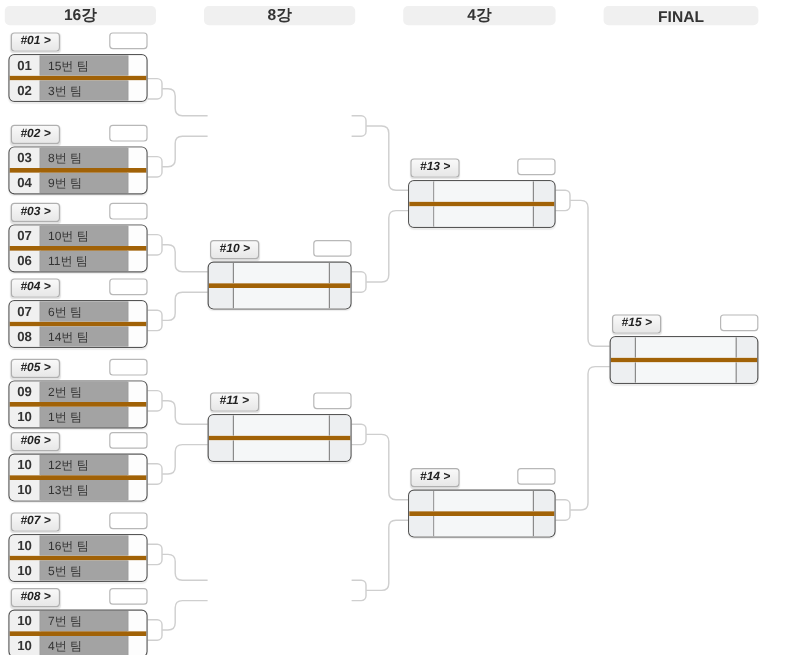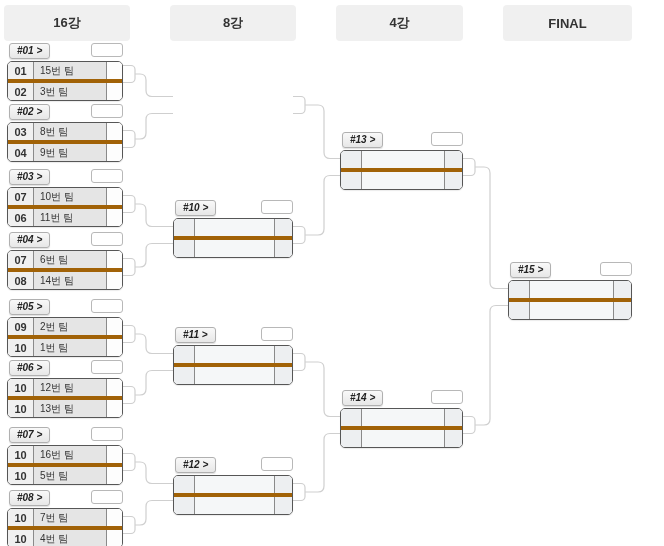--- a/index.html
+++ b/index.html
@@ -1,37 +1,37 @@
 <!DOCTYPE html>
 <html><head>
 <meta charset="utf-8">
 <style>
   html,body{margin:0;padding:0;background:#fff;}
   #app{position:relative;width:664px;height:546px;background:#fff;overflow:hidden;
        font-family:"Liberation Sans","DejaVu Sans",sans-serif;}
   #wires{position:absolute;left:0;top:0;z-index:0;}
-  .rhdr{position:absolute;top:5px;height:36px;background:#f0f0f0;border-radius:4px;
+  .rhdr{position:absolute;top:5px;height:16px;background:#f0f0f0;border-radius:4px;
         display:flex;align-items:center;justify-content:center;
         font-weight:bold;font-size:13px;color:#333;z-index:1;}
   .match{position:absolute;z-index:2;}
   .mhead{position:relative;height:16px;margin-bottom:2px;}
   .pill{position:absolute;left:2px;top:0;display:inline-block;padding:1px 7px 2px;
         background:linear-gradient(#f9f9f9,#e7e7e7);border:1px solid #b0b0b0;border-radius:3px;
         font-style:italic;font-weight:bold;font-size:10px;line-height:11px;color:#222;
         box-shadow:0 1px 1px rgba(0,0,0,.12);cursor:pointer;white-space:nowrap;}
   .obox{position:absolute;right:0;top:0;width:30px;height:12px;border:1px solid #b8b8b8;
         border-radius:3px;background:#fff;}
   .tbl{border:1px solid #565656;border-radius:5px;overflow:hidden;background:#fff;
        box-shadow:0 1px 1px rgba(0,0,0,.08);}
   .trow{display:flex;height:17px;}
   .trow + .trow{border-top:4px solid #a16207;}
   .c{display:flex;align-items:center;box-sizing:border-box;}
   .no{width:26px;justify-content:center;background:#f0f0f0;border-right:1px solid #8a8a8a;
       font-weight:bold;font-size:11px;color:#333;}
-  .tm{flex:1;padding-left:6px;font-size:10px;color:#333;background:#e5e5e5;
+  .tm{flex:1;padding-left:6px;font-size:10px;color:#333;background:#a3a3a3;
       white-space:nowrap;overflow:hidden;}
   .sc{width:16px;border-left:1px solid #8a8a8a;background:#fdfdfd;}
   .lt .no{width:21px;background:#edeff1;}
   .lt .tm{background:#f5f7f8;}
   .lt .sc{width:18px;background:#edeff1;}
 </style>
 </head>
 <body>
 
 <div id="app">
@@ -64,21 +64,21 @@
       <path d="M475,167 H484 Q490,167 490,173 V282.5 Q490,288.5 496,288.5 H508" fill="none" stroke="#cfcfcf" stroke-width="1.2"></path>
       <path d="M463,416.5 h8 a4,4 0 0 1 4,4 v9 a4,4 0 0 1 -4,4 h-8" fill="none" stroke="#cfcfcf" stroke-width="1.2"></path>
       <path d="M475,425 H484 Q490,425 490,419 V311.5 Q490,305.5 496,305.5 H508" fill="none" stroke="#cfcfcf" stroke-width="1.2"></path>
     </svg>
 
   <div class="rhdr" style="left:4px;width:126px">16강</div>
   <div class="rhdr" style="left:170px;width:126px">8강</div>
   <div class="rhdr" style="left:336px;width:127px">4강</div>
   <div class="rhdr" style="left:503px;width:129px">FINAL</div>
 
-  <div class="match" style="left:7px;top:43px;width:116px">
+  <div class="match" style="left:7px;top:27px;width:116px">
     <div class="mhead">
       <span class="pill">#01 &gt;</span>
       <span class="obox"></span>
     </div>
     <div class="tbl">
       <div class="trow">
         <span class="c no">01</span>
         <span class="c tm">15번 팀</span>
         <span class="c sc"></span>
       </div>
@@ -255,38 +255,20 @@
         <span class="c sc"></span>
       </div>
       <div class="trow">
         <span class="c no"></span>
         <span class="c tm"></span>
         <span class="c sc"></span>
       </div>
     </div>
   </div>
 
-  <div class="match" style="left:173px;top:457px;width:120px">
-    <div class="mhead">
-      <span class="pill">#12 &gt;</span>
-      <span class="obox"></span>
-    </div>
-    <div class="tbl lt">
-      <div class="trow">
-        <span class="c no"></span>
-        <span class="c tm"></span>
-        <span class="c sc"></span>
-      </div>
-      <div class="trow">
-        <span class="c no"></span>
-        <span class="c tm"></span>
-        <span class="c sc"></span>
-      </div>
-    </div>
-  </div>
 
   <div class="match" style="left:340px;top:132px;width:123px">
     <div class="mhead">
       <span class="pill">#13 &gt;</span>
       <span class="obox"></span>
     </div>
     <div class="tbl lt">
       <div class="trow">
         <span class="c no"></span>
         <span class="c tm"></span>

